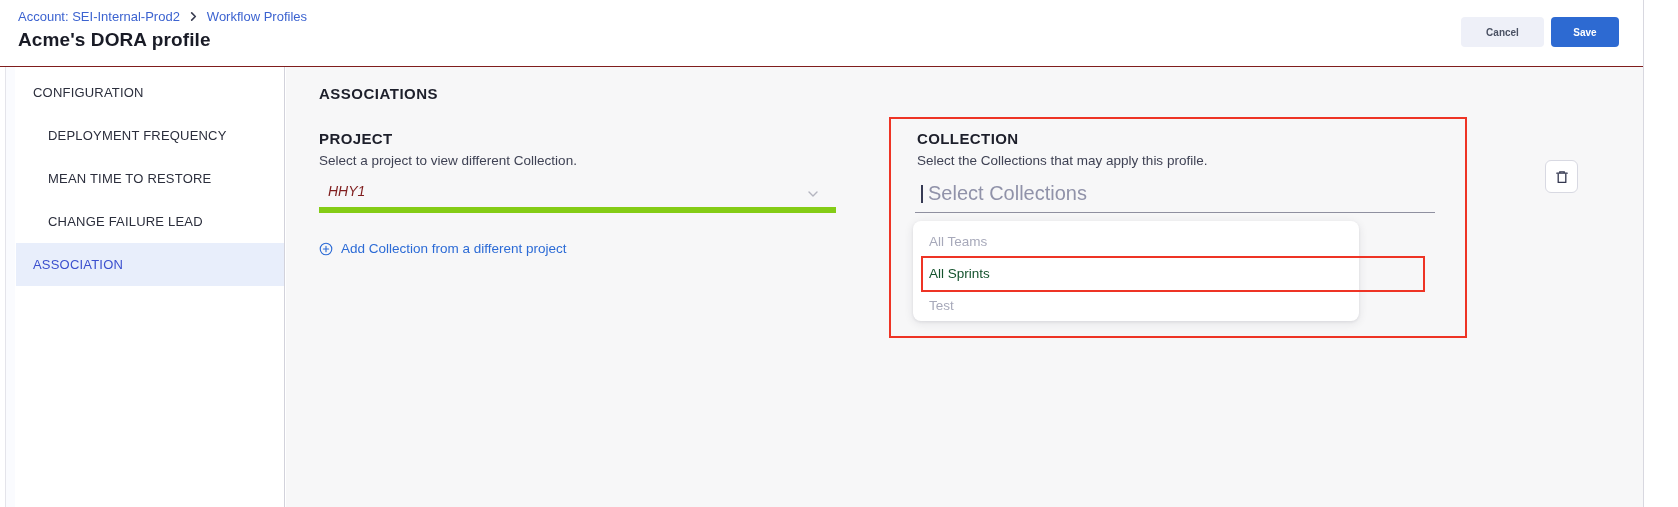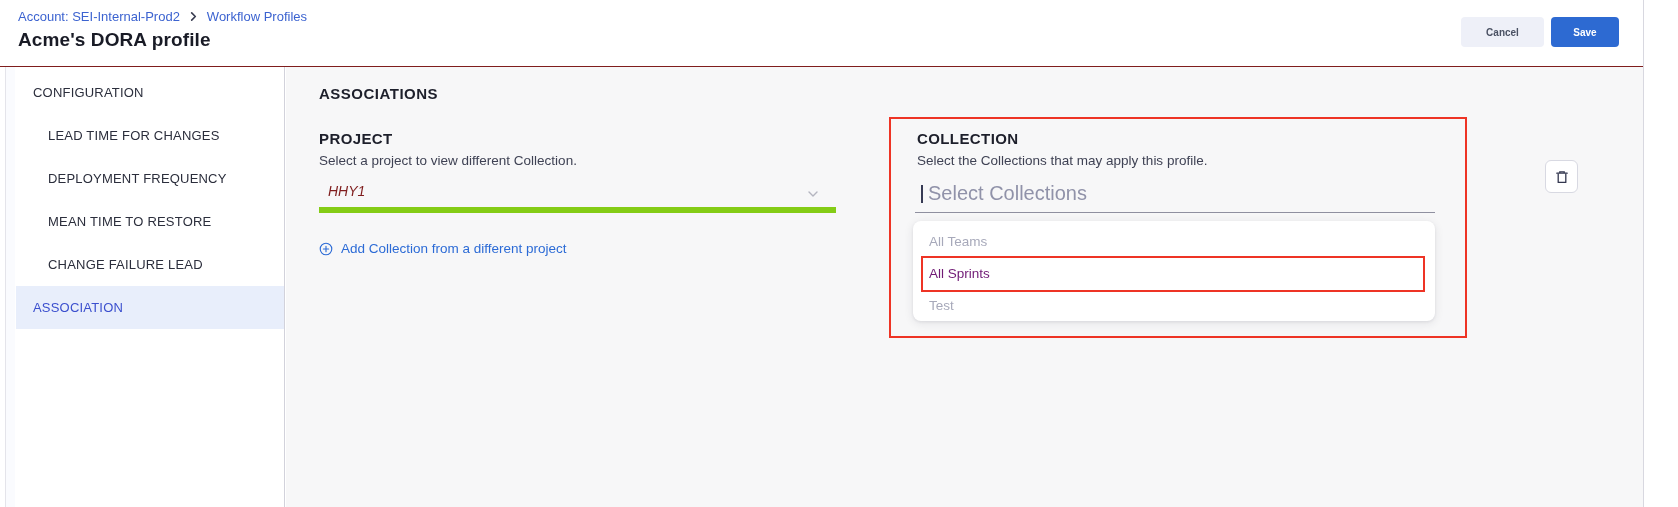--- a/index.html
+++ b/index.html
@@ -42,25 +42,25 @@
   .add-link{position:absolute;left:33px;top:173px;height:17px;display:flex;align-items:center;gap:8px;cursor:pointer;}
   .add-link span{font-size:13.5px;color:#2c6bd6;}
   
   .annotation-outer{position:absolute;left:603px;top:50px;width:578px;height:221px;border:2px solid #ee3425;pointer-events:none;}
   .collection-title{left:631px;}
   .collection-desc{left:631px;}
   .collections-input{position:absolute;left:629px;top:108px;width:520px;height:38px;border-bottom:1px solid #8f90a0;
           display:flex;align-items:center;padding-left:6px;cursor:text;}
   .text-caret{width:2px;height:18px;background:#363a54;margin-right:5px;}
   .placeholder{font-size:20px;color:#9092a9;}
-  .dropdown{position:absolute;left:627px;top:154px;width:522px;height:100px;background:#ffffff;border-radius:8px;
+  .dropdown{position:absolute;left:627px;top:154px;width:446px;height:100px;background:#ffffff;border-radius:8px;
             box-shadow:0 2px 10px rgba(40,41,61,.10),0 1px 3px rgba(40,41,61,.08);padding-top:4px;}
   .option{height:32px;display:flex;align-items:center;padding-left:16px;font-size:13.5px;cursor:pointer;}
   .option.disabled{color:#a7a9ba;}
-  .option.normal{color:#701a75;}
+  .option.normal{color:#14532d;}
   .annotation-inner{position:absolute;left:8px;top:35px;width:504px;height:36px;border:2px solid #ee3425;pointer-events:none;}
   .trash-btn{position:absolute;left:1259px;top:93px;width:33px;height:33px;background:#ffffff;border:1px solid #d8d9e2;
              border-radius:6px;display:flex;align-items:center;justify-content:center;cursor:pointer;}
 </style>
 </head>
 <body>
 
 <div class="canvas">
 
   <div class="header">
@@ -75,21 +75,20 @@
     </div>
     <div class="page-title">Acme's DORA profile</div>
     <button class="btn btn-cancel">Cancel</button>
     <button class="btn btn-save">Save</button>
   </div>
   <div class="app-right-border"></div>
 
   <div class="sidebar">
     <div class="left-strip"></div>
     <div class="nav-item lvl0">CONFIGURATION</div>
-    <div class="nav-item lvl1">LEAD TIME FOR CHANGES</div>
     <div class="nav-item lvl1">DEPLOYMENT FREQUENCY</div>
     <div class="nav-item lvl1">MEAN TIME TO RESTORE</div>
     <div class="nav-item lvl1">CHANGE FAILURE LEAD</div>
     <div class="nav-item lvl0 active">ASSOCIATION</div>
   </div>
 
   <div class="main">
 
     <div class="section-title">ASSOCIATIONS</div>
 

